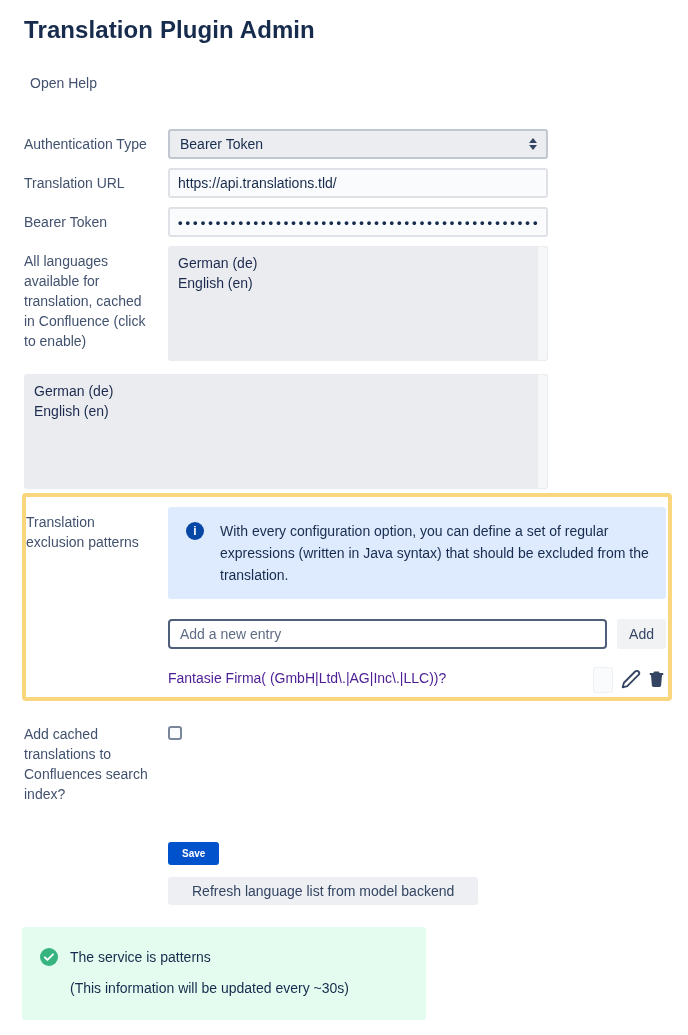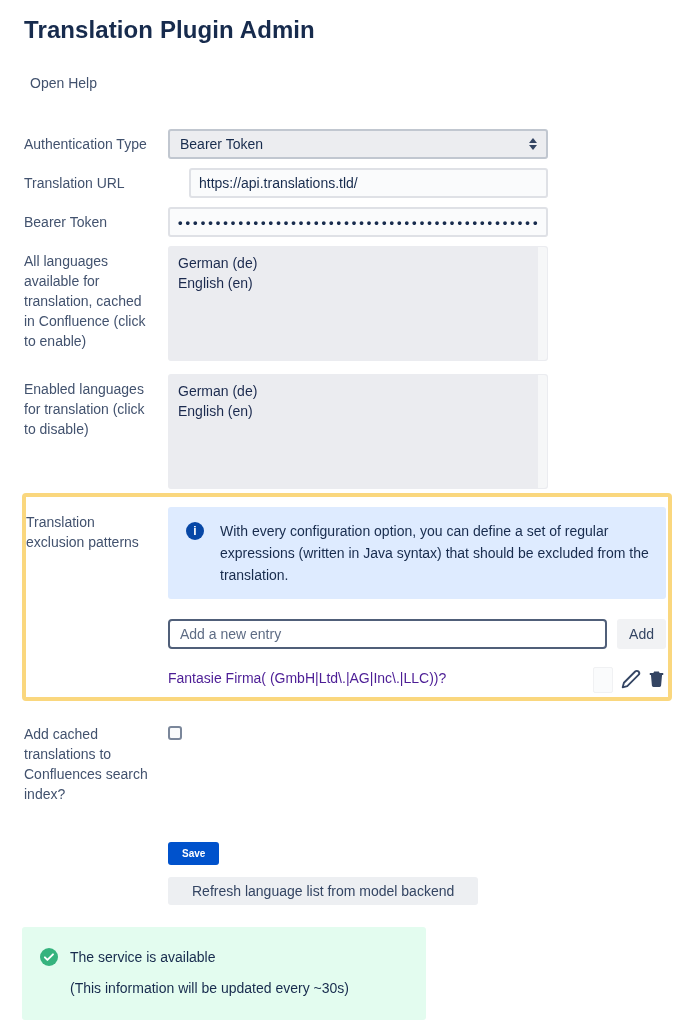--- a/index.html
+++ b/index.html
@@ -254,21 +254,21 @@
         <div class="select">
           <span>Bearer Token</span>
           <span class="select-stepper">
             <span class="tri-up"></span>
               <span class="tri-down"></span>
           </span>
         </div>
       </div>
     </div>
 
-    <div class="row" style="margin-bottom:9px;gap:21px;">
+    <div class="row" style="margin-bottom:9px;">
       <div class="row-label">Translation URL</div>
       <div class="row-field">
         <input class="text-input" type="text" value="https://api.translations.tld/" style="">
       </div>
     </div>
 
     <div class="row" style="margin-bottom:9px;">
       <div class="row-label">Bearer Token</div>
       <div class="row-field">
         <div class="text-input">
@@ -282,21 +282,20 @@
       <div class="row-field">
         <div class="lang-list">
           <div class="lang-item">German (de)</div>
           <div class="lang-item">English (en)</div>
           <div class="scroll-track"></div>
         </div>
       </div>
     </div>
 
     <div class="row">
-      <div class="row-label">Enabled languages for translation (click to disable)</div>
       <div class="row-field">
         <div class="lang-list">
           <div class="lang-item">German (de)</div>
           <div class="lang-item">English (en)</div>
           <div class="scroll-track"></div>
         </div>
       </div>
     </div>
 
     <div class="exclusion-section">
@@ -362,18 +361,18 @@
 
   
   <div class="status-box">
     <span class="success-icon">
       <svg width="18" height="18" viewBox="0 0 24 24">
         <circle cx="12" cy="12" r="12" fill="#36B37E"></circle>
         <path d="M6.5 12.5l3.4 3.4 7.4-7.4" fill="none" stroke="#ffffff" stroke-width="2.6" stroke-linecap="round" stroke-linejoin="round"></path>
       </svg>
     </span>
     <div class="status-lines">
-      <div>The service is available</div>
+      <div>The service is patterns</div>
       <div class="status-line2">(This information will be updated every ~30s)</div>
     </div>
   </div>
 
 </div>
 
 </body></html>

